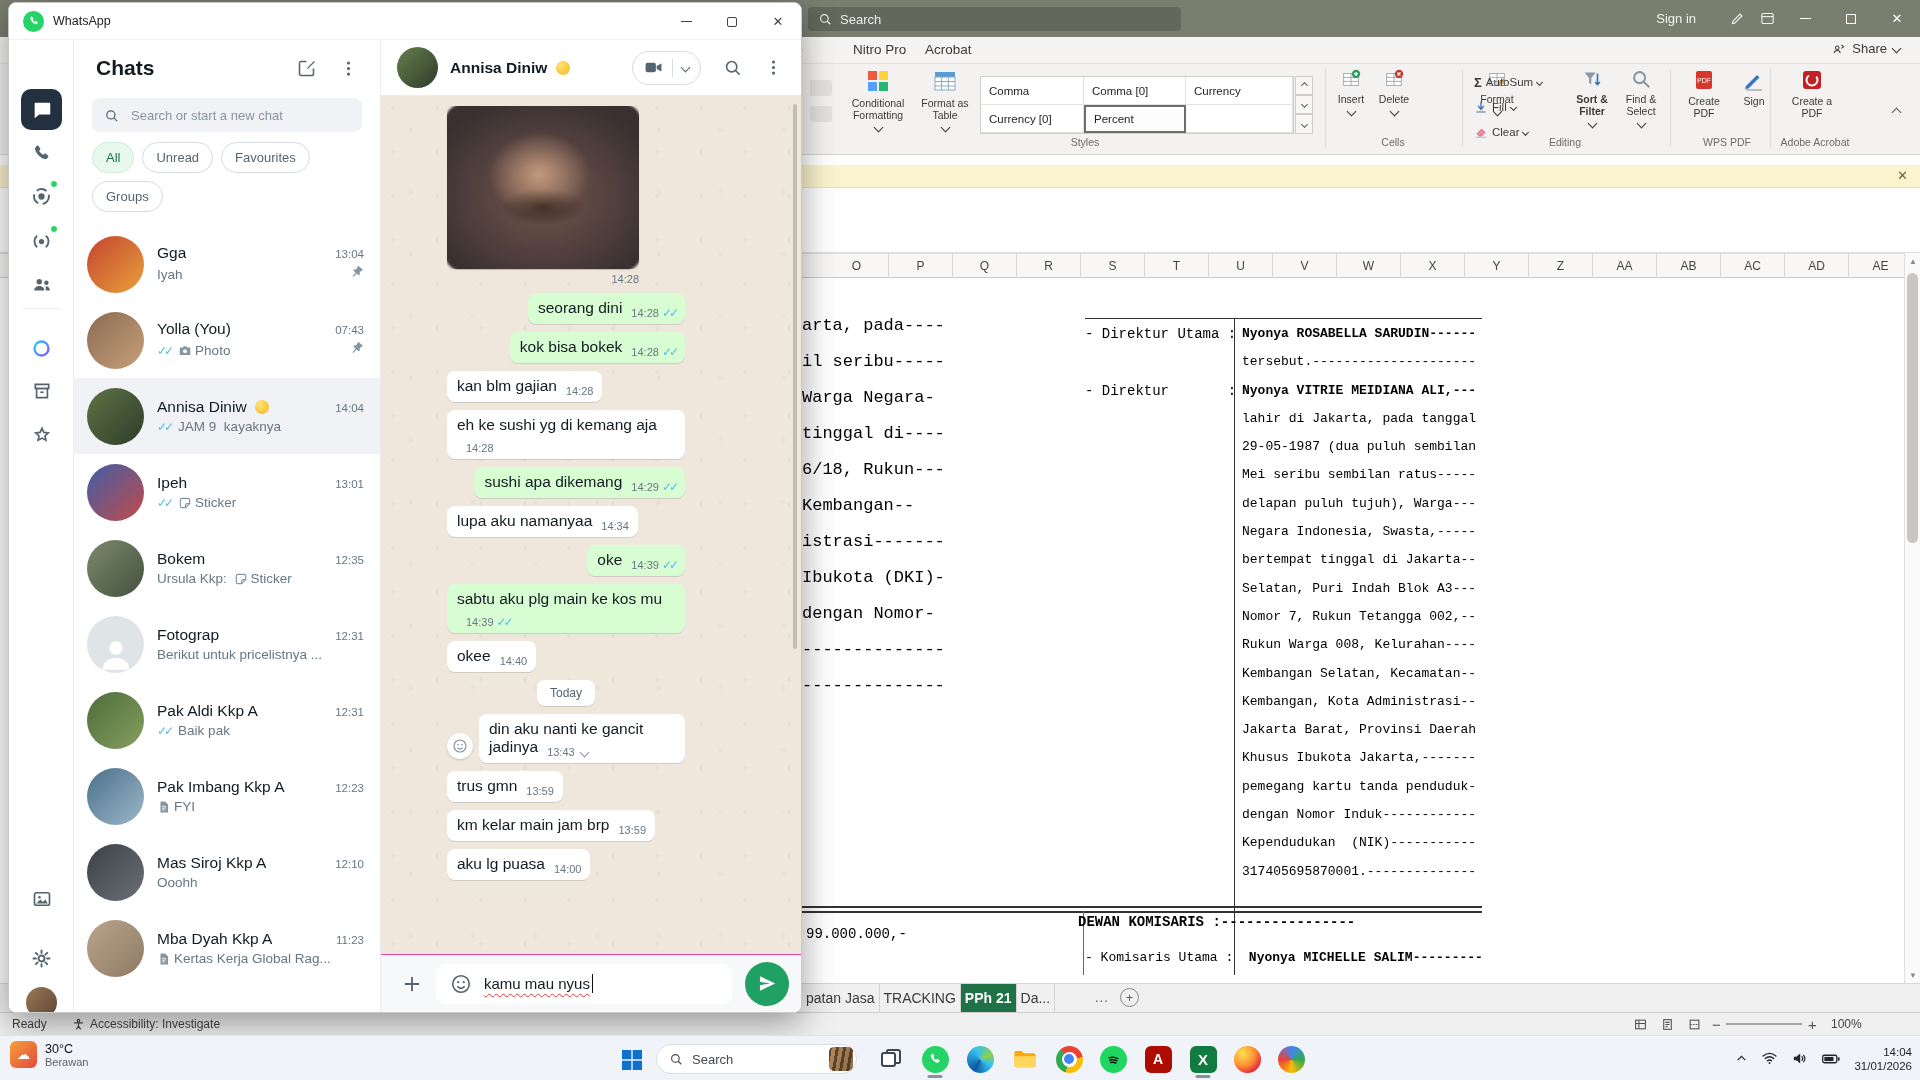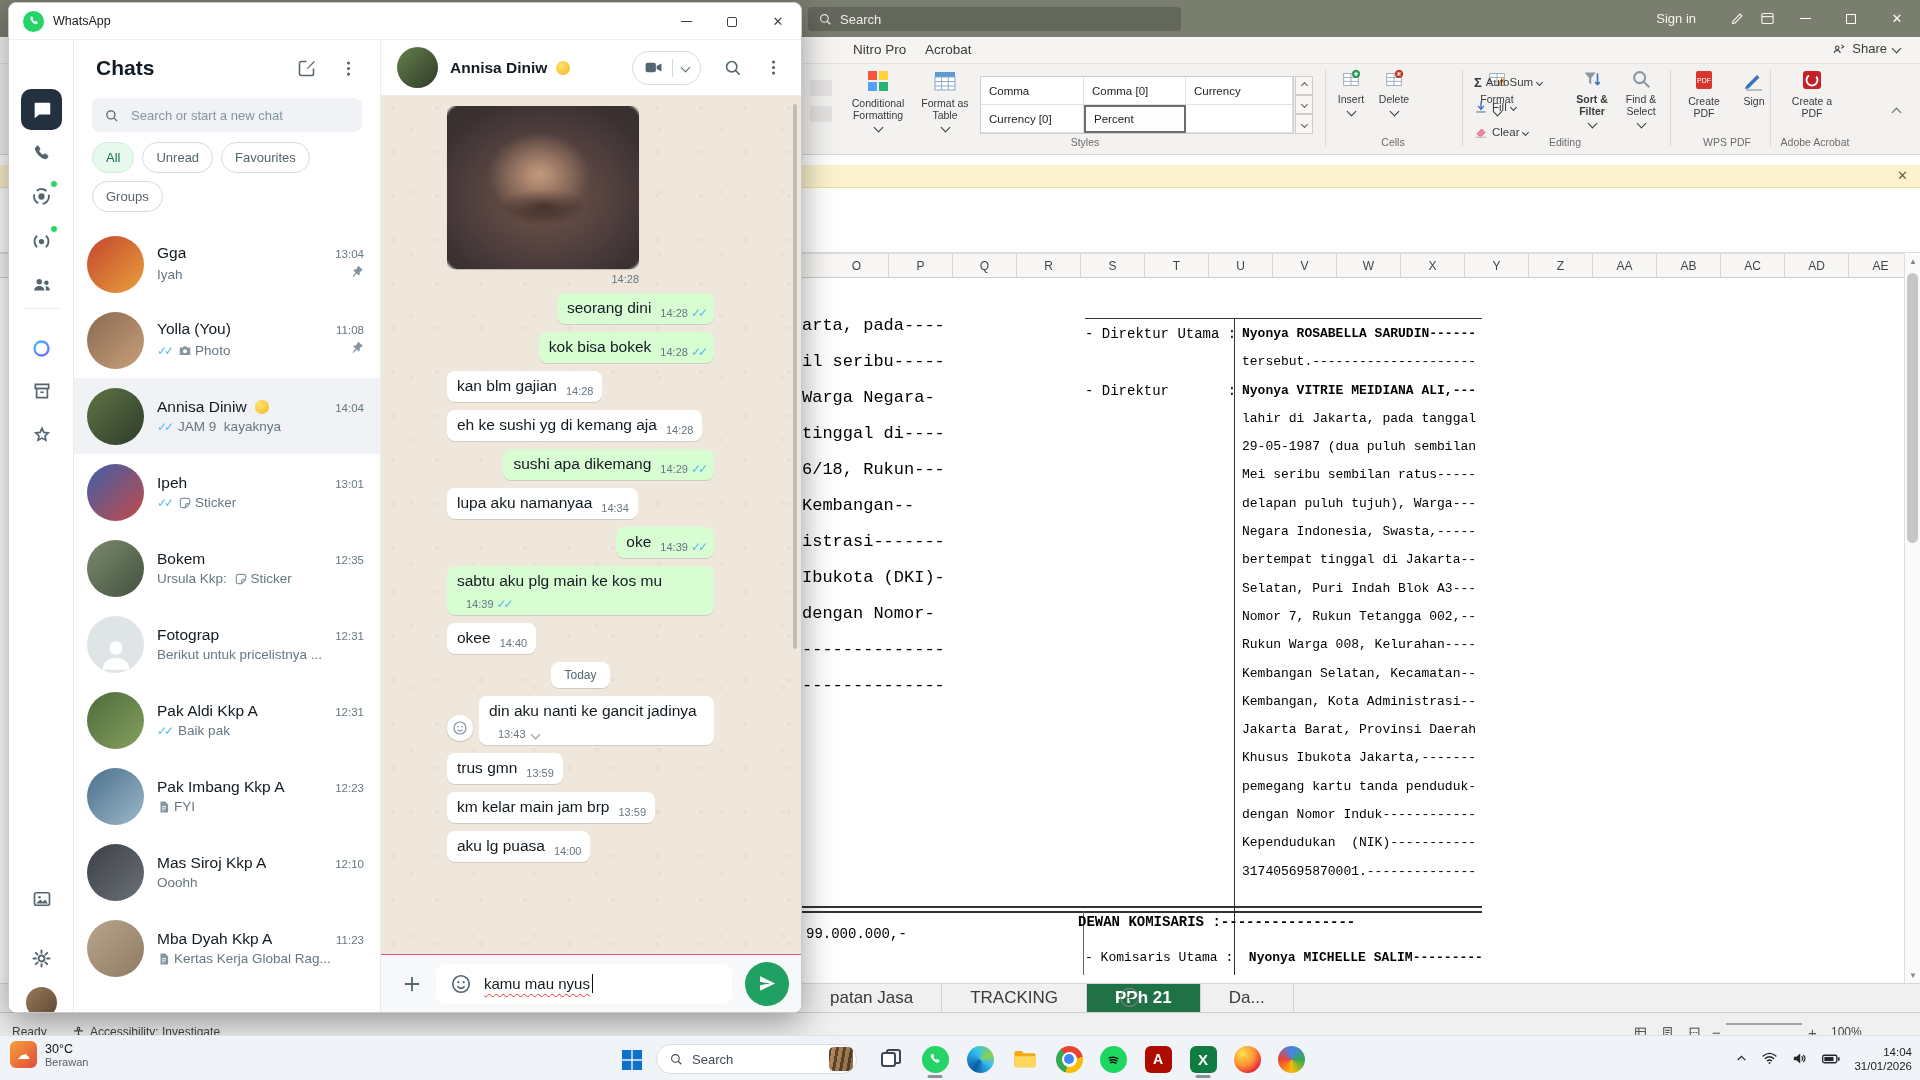--- a/index.html
+++ b/index.html
@@ -44,24 +44,24 @@
   .mono{font-family:"Liberation Mono","DejaVu Sans Mono",monospace;color:#000}
   .doc-left{position:absolute;left:802px;top:30px;font-size:17px;line-height:36px;white-space:pre}
   .doc-mid{position:absolute;left:1085px;font-size:14px;white-space:pre}
   .doc-right{position:absolute;left:1242px;top:42px;font-size:13px;line-height:28.3px;white-space:pre}
   .doc-right .b{font-weight:bold}
   .doc-line-h{position:absolute;background:#333}
   .xl-vscroll{position:absolute;right:0;top:253px;width:16px;height:730px;background:#fafafa;border-left:1px solid #e0dedc}
   .xl-vscroll .thumb{position:absolute;left:2px;width:11px;border-radius:6px;background:#c8c6c4}
   .scroll-arr{position:absolute;left:0;width:16px;height:16px;display:flex;align-items:center;justify-content:center;color:#888;font-size:8px}
   .xl-sheettabs{position:absolute;left:0;top:983px;width:1920px;height:29px;background:#f0f0f0;border-top:1px solid #d9d7d5;display:flex;align-items:stretch}
-  .sheettab{padding:0 28px;font-size:17px;color:#3b3a39;display:flex;align-items:center;border-right:1px solid #d5d3d1;background:#f0f0f0}
+  .sheettab{padding:0 4px;font-size:14px;color:#3b3a39;display:flex;align-items:center;border-right:1px solid #d5d3d1;background:#f0f0f0}
   .sheettab.active{background:#1f7246;color:#fff;font-weight:bold}
   .xl-statusbar{position:absolute;left:0;top:1012px;width:1920px;height:23px;background:#f0f0f0;border-top:1px solid #d0cecd;font-size:12px;color:#444}
-  .sb-item{position:absolute;top:8px;height:22px;display:flex;align-items:center;gap:5px}
+  .sb-item{position:absolute;top:0;height:22px;display:flex;align-items:center;gap:5px}
 
   
   .wa{position:absolute;left:8px;top:2px;width:794px;height:1011px;background:#fff;z-index:20;border-radius:8px;overflow:hidden;box-shadow:0 10px 34px rgba(0,0,0,.38);border:1px solid #c9c9c9}
   .wa-title{position:absolute;left:0;top:0;right:0;height:37px;background:#fff;display:flex;align-items:center;padding-left:14px;gap:9px;border-bottom:1px solid #f0f0f0}
   .wa-title .app-dot{width:21px;height:21px;border-radius:50%;background:#25d366;display:flex;align-items:center;justify-content:center;color:#fff}
   .wa-title .t{font-size:12.5px;color:#222}
   .wa-ctls{position:absolute;right:0;top:0;height:37px;display:flex}
   .wa-ctl{width:46px;height:37px;display:flex;align-items:center;justify-content:center;color:#444;font-size:13px}
   .wa-ctl .bar{width:11px;height:1.3px;background:#444}
   .wa-ctl .box{width:10px;height:10px;border:1.3px solid #444;border-radius:2px}
@@ -95,21 +95,21 @@
   .cpin{color:#8696a0;flex:none;margin-left:6px}
   .emoji-dot{display:inline-block;width:14px;height:14px;border-radius:50%;background:radial-gradient(circle at 35% 32%,#ffe373,#f6b51e);vertical-align:-2px;margin-left:4px}
   .wa-convo{position:absolute;left:372px;top:37px;right:0;bottom:0;display:flex;flex-direction:column}
   .cv-head{height:56px;background:#fff;border-bottom:1px solid #e9edef;display:flex;align-items:center;padding:0 18px 0 16px;gap:12px;flex:none}
   .cv-ava{width:41px;height:41px;border-radius:50%;background:linear-gradient(135deg,#66804c,#2e3b2a)}
   .cv-name{font-size:15.5px;color:#111b21;font-weight:bold;flex:1}
   .cv-actions{display:flex;align-items:center;gap:22px;color:#54656f}
   .vc-pill{display:flex;align-items:center;gap:9px;border:1px solid #d6dbdf;border-radius:18px;height:34px;padding:0 11px}
   .vc-pill .sep{width:1px;height:18px;background:#d6dbdf}
   .cv-msgs{flex:1;position:relative;overflow:hidden;background:#efe7dc;background-image:radial-gradient(circle at 12px 12px,rgba(84,76,62,.05) 1.6px,transparent 2.2px),radial-gradient(circle at 30px 34px,rgba(84,76,62,.04) 2px,transparent 2.6px);background-size:44px 44px,62px 62px;padding-top:10px}
-  .mrow{display:flex;padding:0 87px 0 66px;margin-bottom:8px;align-items:flex-end;gap:6px}
+  .mrow{display:flex;padding:0 116px 0 66px;margin-bottom:8px;align-items:flex-end;gap:6px}
   .mrow.out{justify-content:flex-end}
   .bub{max-width:430px;background:#fff;border-radius:8px;padding:6px 9px 7px 10px;box-shadow:0 1px .5px rgba(11,20,26,.13);font-size:15.5px;color:#111b21}
   .mrow.out .bub{background:#d9fdd3}
   .bub .txt{white-space:pre-wrap}
   .bub .meta{display:inline-block;margin-left:9px;transform:translateY(4px);font-size:11px;color:#667781;white-space:nowrap}
   .bub .ticks{color:#53bdeb;letter-spacing:-3px;margin-left:3px;font-size:12px}
   .bub .bchev{color:#8696a0;margin-left:6px}
   .react-btn{width:26px;height:26px;border-radius:50%;background:#fff;box-shadow:0 1px 2px rgba(0,0,0,.18);display:flex;align-items:center;justify-content:center;color:#8696a0;flex:none;margin-bottom:4px}
   .img-msg{width:192px;height:163px;border-radius:10px;box-shadow:0 1px 1px rgba(0,0,0,.2);background:radial-gradient(85px 70px at 48% 42%,#c59a7e,#8a625037 60%),radial-gradient(120px 100px at 50% 55%,#6b5348,#3a3136 70%,#232226 100%),#2b2a2e;position:relative;overflow:hidden}
   .img-msg .blur{position:absolute;inset:0;backdrop-filter:blur(1px);background:radial-gradient(60px 26px at 50% 62%,rgba(20,10,10,.55),transparent 70%)}
@@ -665,21 +665,21 @@
                     </svg>
                   </span></div>
               </div>
             </div>
           </div>
           <div class="chat-row">
             <div class="cavatar" style="background: linear-gradient(135deg, rgb(138, 106, 82), rgb(199, 160, 122));"></div>
             <div class="cmain">
               <div class="crow1">
                 <div class="cname">Yolla (You)</div>
-                <div class="ctime">11:08</div>
+                <div class="ctime">07:43</div>
               </div>
               <div class="crow2">
                 <div class="cprev"><span class="ticks">✓✓</span><span class="picn"><span class="icn"><svg width="14" height="14" viewBox="0 0 24 24" fill="currentColor">
                         <path d="M8.5 6l1.3-2h4.4L15.5 6H20a1 1 0 011 1v11a1 1 0 01-1 1H4a1 1 0 01-1-1V7a1 1 0 011-1z"></path>
                         <circle cx="12" cy="12.5" r="3.4" fill="#fff"></circle>
                       </svg></span></span><span style="overflow:hidden;text-overflow:ellipsis;white-space:pre">Photo</span></div>
                 <div class="cpin"><span class="icn">
                     <svg width="15" height="15" viewBox="0 0 24 24" fill="currentColor" style="transform:rotate(40deg)">
                       <path d="M16 9V4h1V2H7v2h1v5l-2 2v2h5v7l1 1 1-1v-7h5v-2z"></path>
                     </svg>

